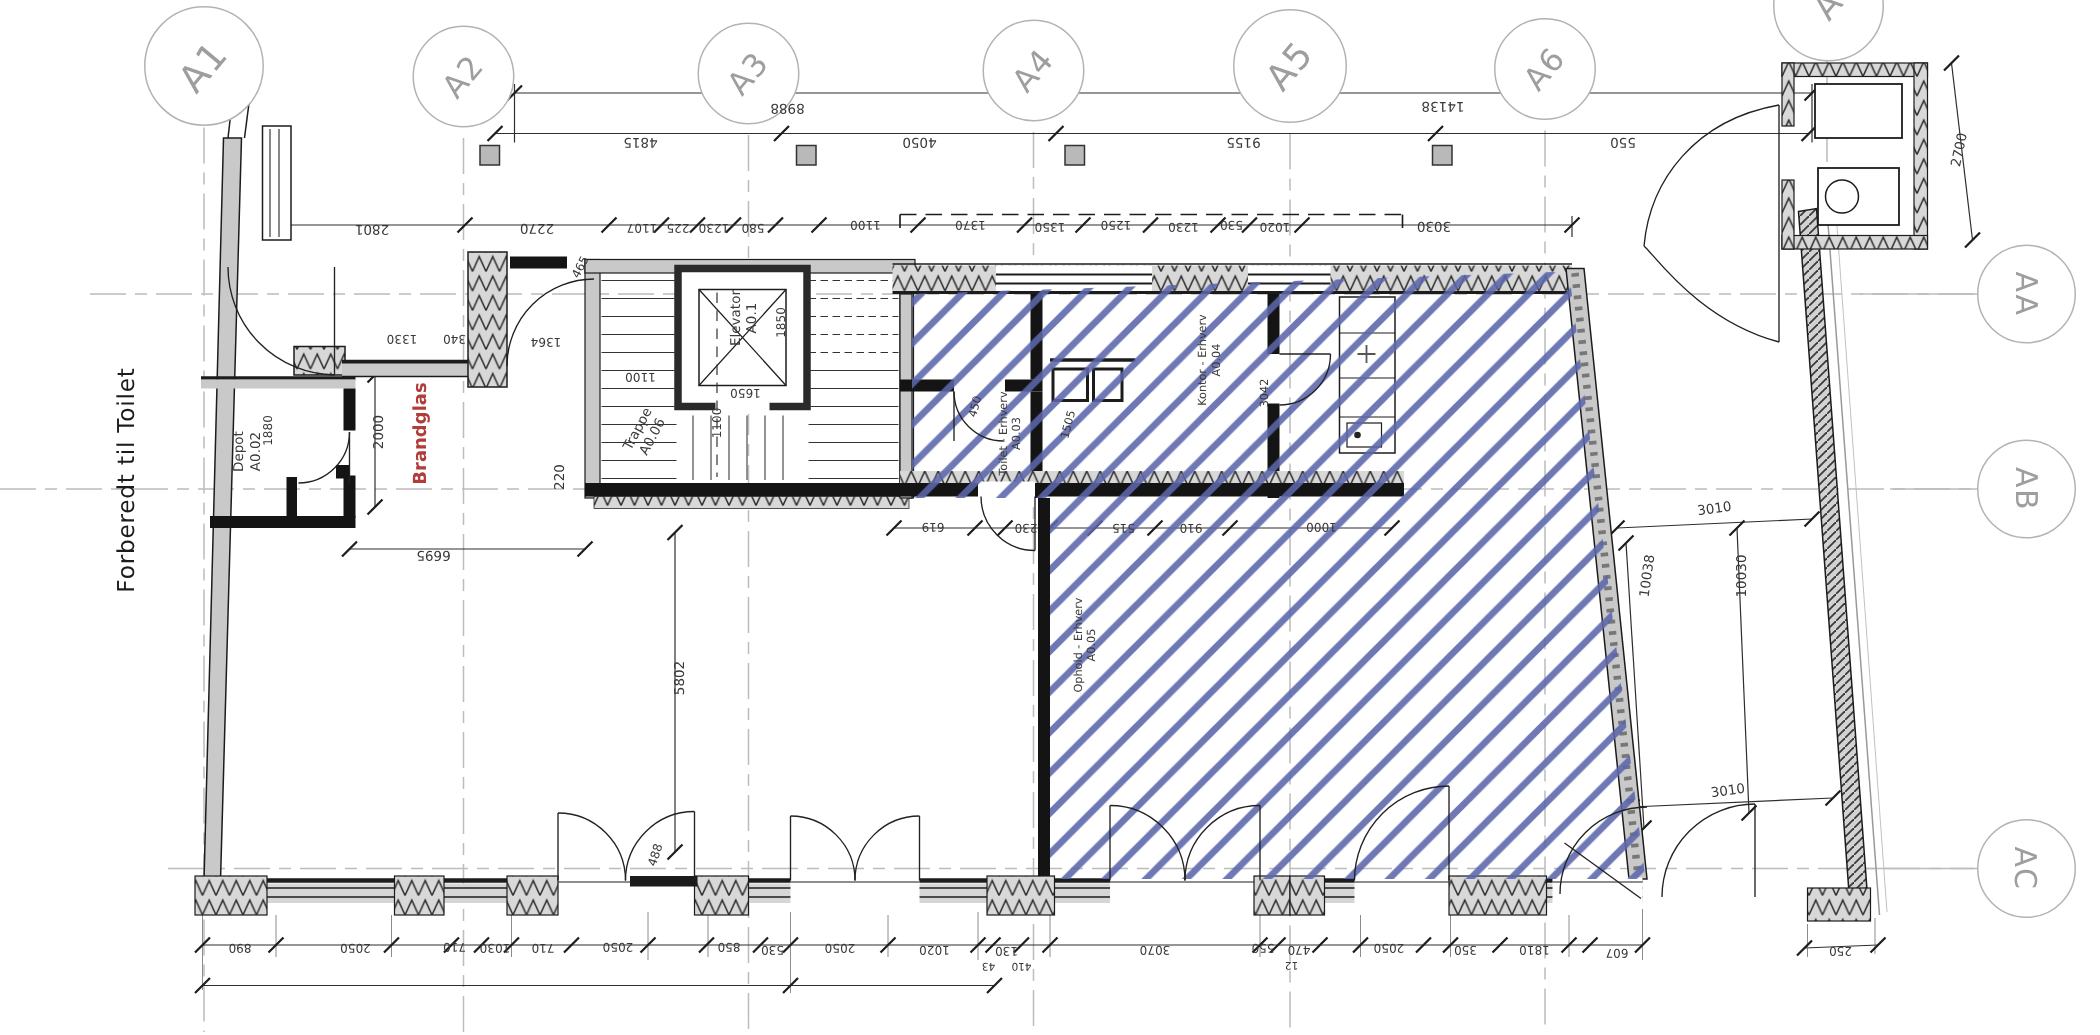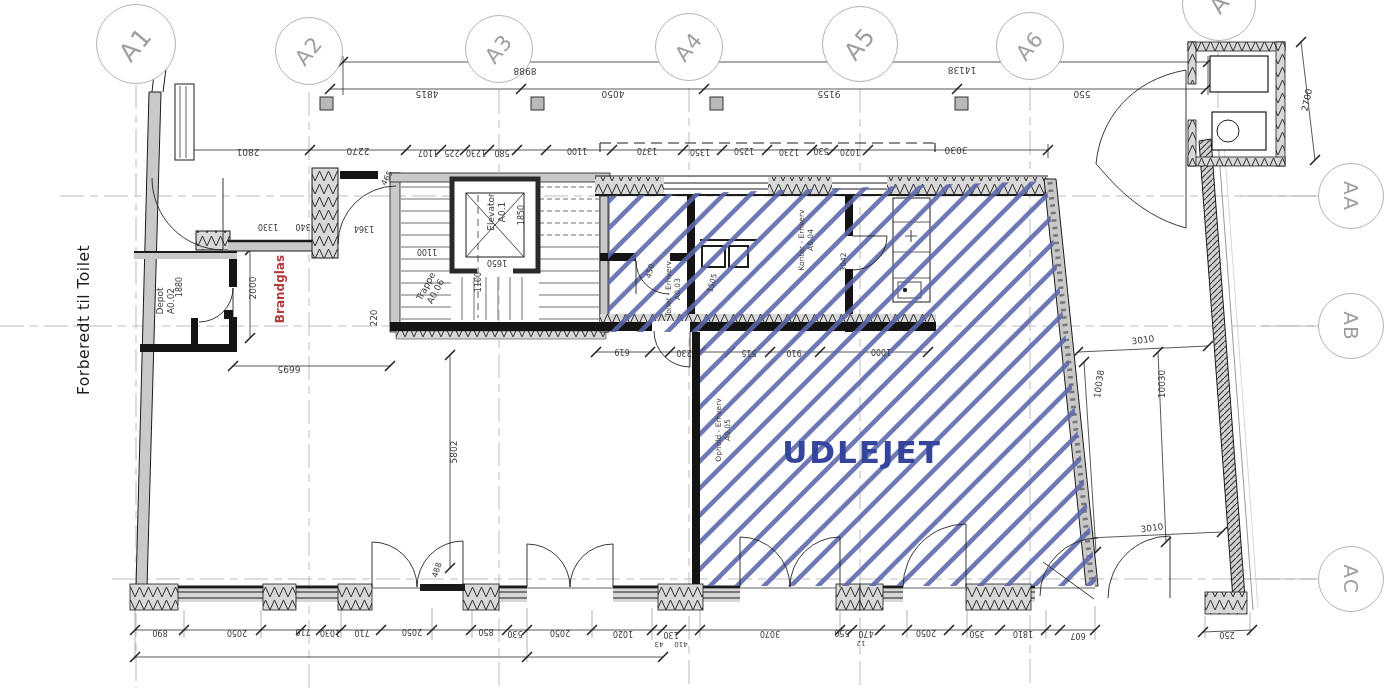--- a/index.html
+++ b/index.html
@@ -465,15 +465,14 @@
         <div>A0.04</div>
       </div>
       <div class="room" style="left: 723px; top: 430px; font-size: 7.5px; transform: translate(-50%, -50%) rotate(-90deg);">
         <div>Ophold - Erhverv</div>
         <div>A0.05</div>
       </div>
     </div>
 
 <span class="ann forberedt">Forberedt til Toilet</span>
 <span class="ann brandglas">Brandglas</span>
-<span class="ann udlejet">UDLEJET</span>
 
 </div>
 
 </body></html>

